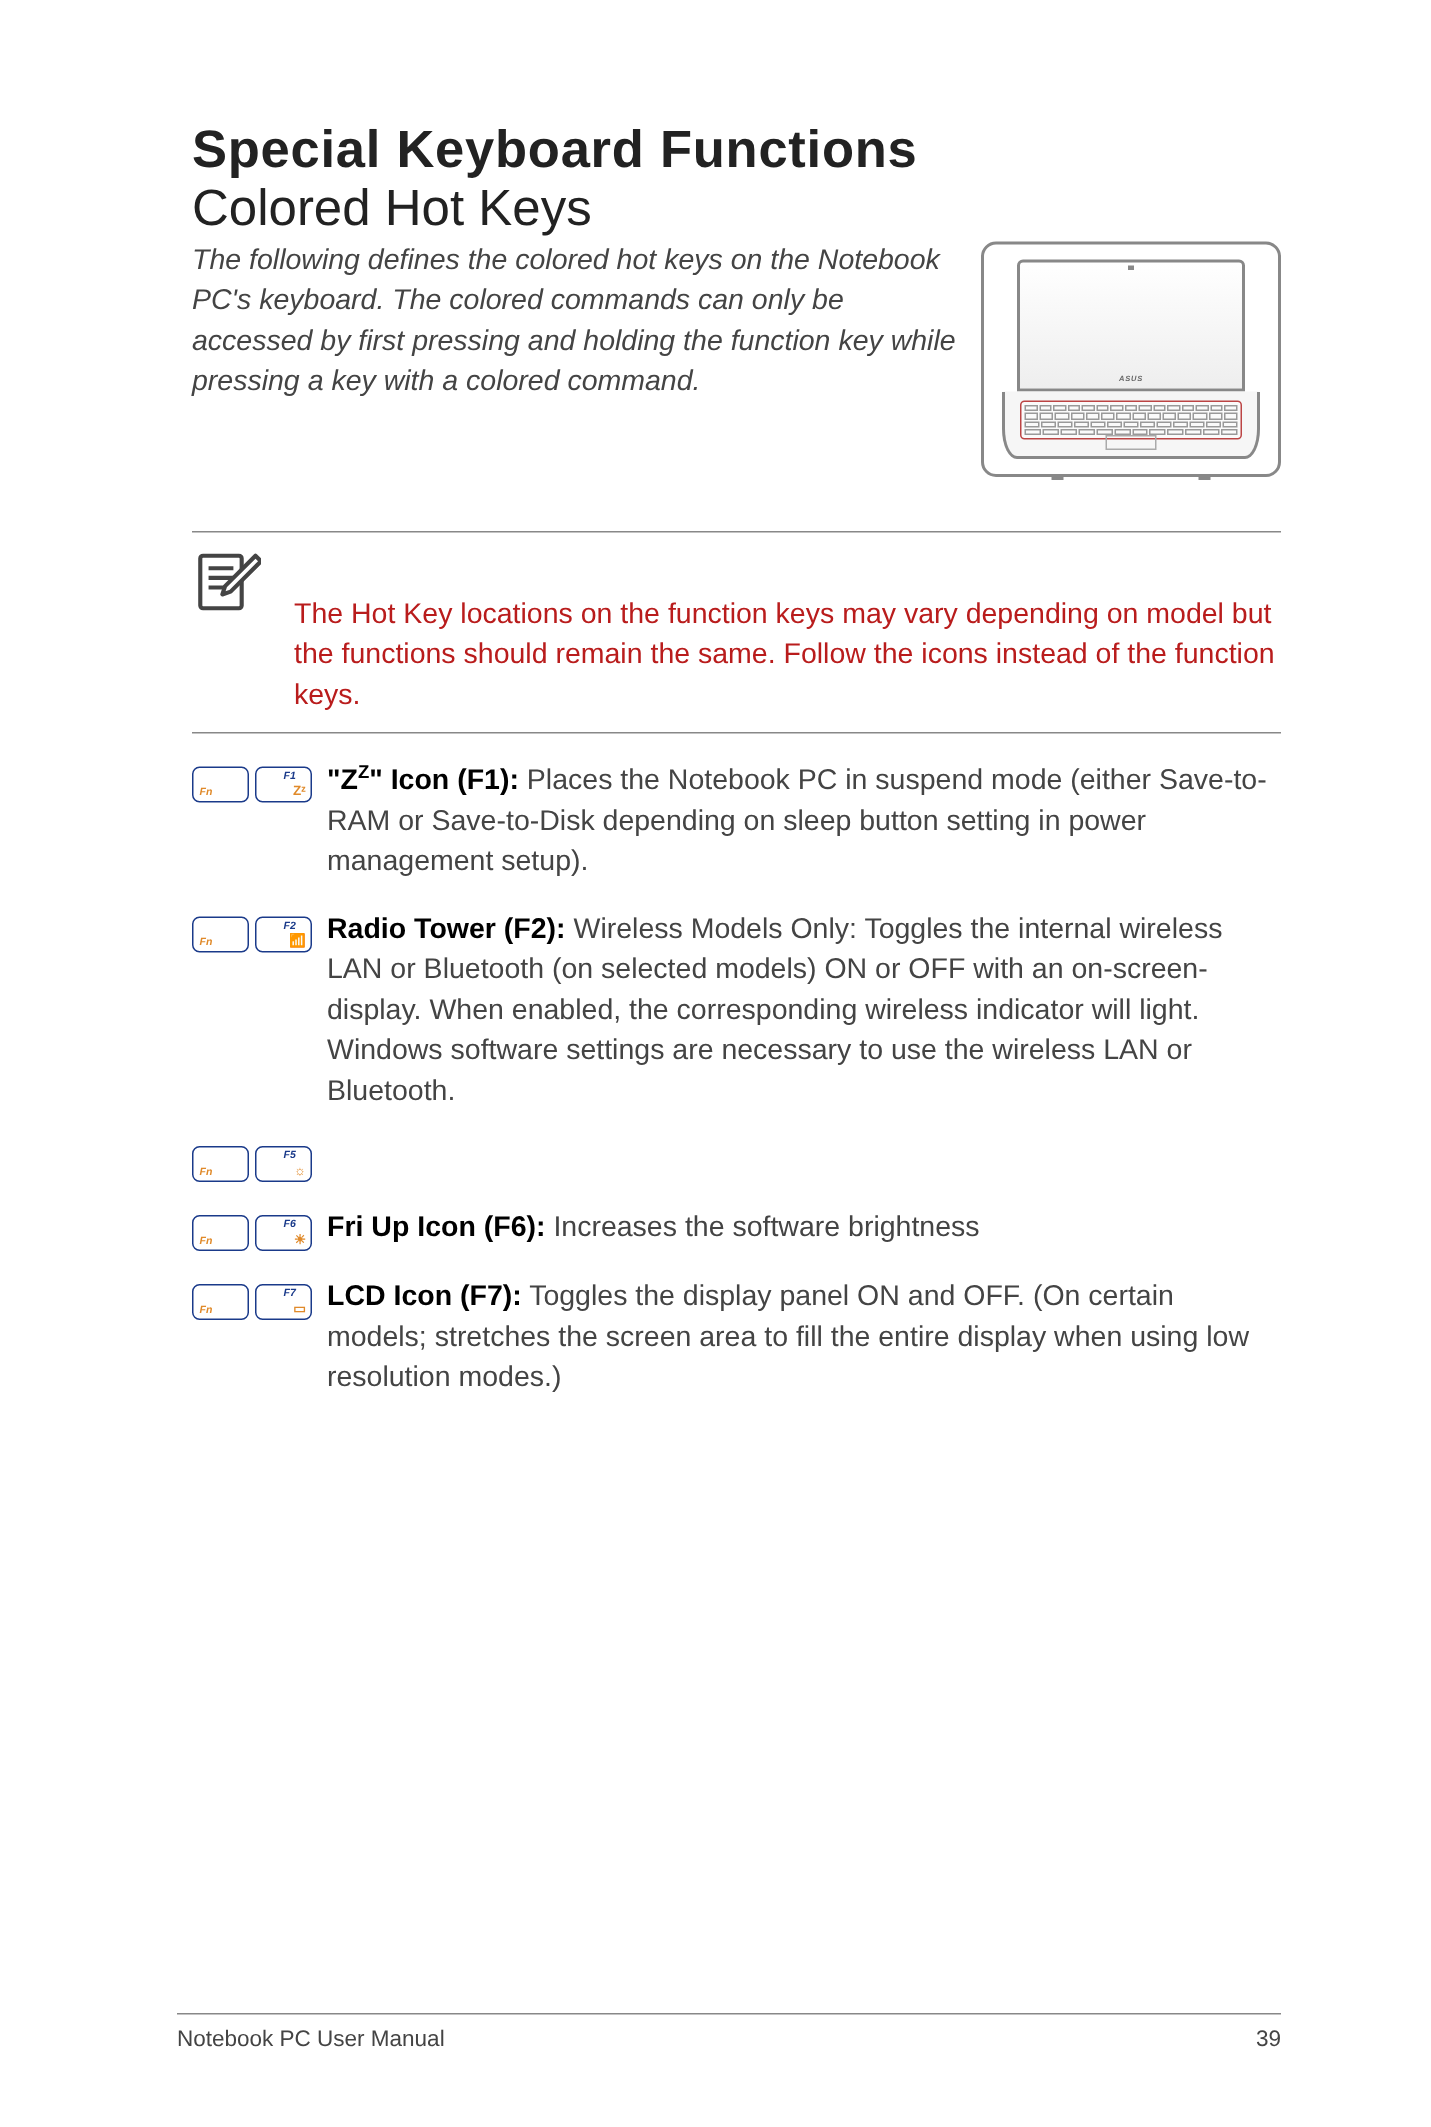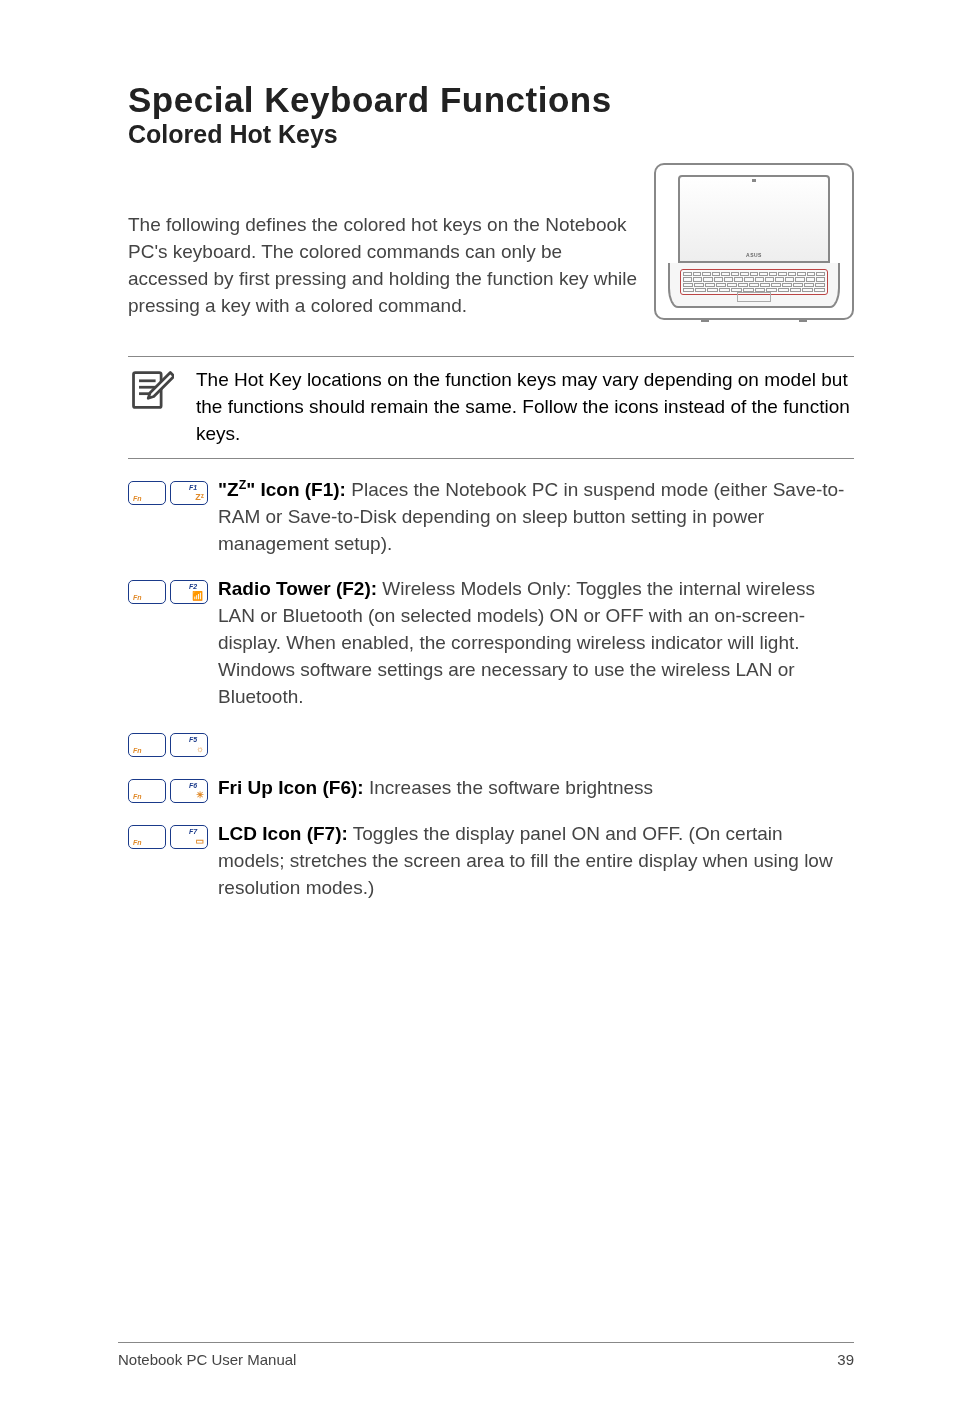--- a/index.html
+++ b/index.html
@@ -12,25 +12,25 @@
     position: relative;
     padding: 80px 100px 60px 128px;
   }
   h1.main-title {
     font-size: 35px;
     font-weight: 800;
     font-family: Verdana, Geneva, sans-serif;
     letter-spacing: 0.5px;
   }
   h2.sub-title {
-    font-size: 25px;
-    font-weight: 700;
-    margin-bottom: 14px;
-  }
-  .intro-row { display: flex; gap: 16px; align-items: flex-end; }
+    font-size: 34px;
+    font-weight: 400;
+    margin-bottom: 2px;
+  }
+  .intro-row { display: flex; gap: 16px; align-items: flex-start; font-style: italic; }
   .intro-text {
     font-size: 19px;
     line-height: 1.42;
     color: #444;
     flex: 1;
   }
   .laptop-box {
     width: 200px; height: 157px; border: 2px solid #888; border-radius: 10px;
     position: relative; flex: 0 0 auto;
   }
@@ -58,21 +58,21 @@
   .foot { position:absolute; bottom:-4px; width:8px; height:3px; background:#888; }
   .foot.l{left:45px;} .foot.r{right:45px;}
 
   hr.sep { border:none; border-top:1px solid #888; margin: 36px 0 10px; }
 
   .note-row { display:flex; gap:22px; align-items:flex-start; margin-bottom:10px; }
   .note-icon {
     width:46px; height:46px; flex:0 0 auto;
     display:flex; align-items:center; justify-content:center;
   }
-  .note-text { font-size:19px; line-height:1.42; color:#000000; }
+  .note-text { font-size:19px; line-height:1.42; color:#b91c1c;margin-top:32px; }
 
   .item-row { display:flex; gap:10px; align-items:flex-start; margin-top:18px; }
   .key-combo { display:flex; gap:4px; flex:0 0 auto; margin-top:4px; }
   .key {
     width:34px; height:24px; border:1.8px solid #1a3a8a; border-radius:5px;
     background:#fff; position:relative; font-size:7px; font-style:italic; color:#1a3a8a;
     display:flex; align-items:flex-start; justify-content:flex-start; padding:2px 18px;
     font-weight:600;
   }
   .key .fn-label { position:absolute; bottom:2px; left:4px; font-size:7px; color:#e08a2a; font-style:italic; font-weight:600;}

